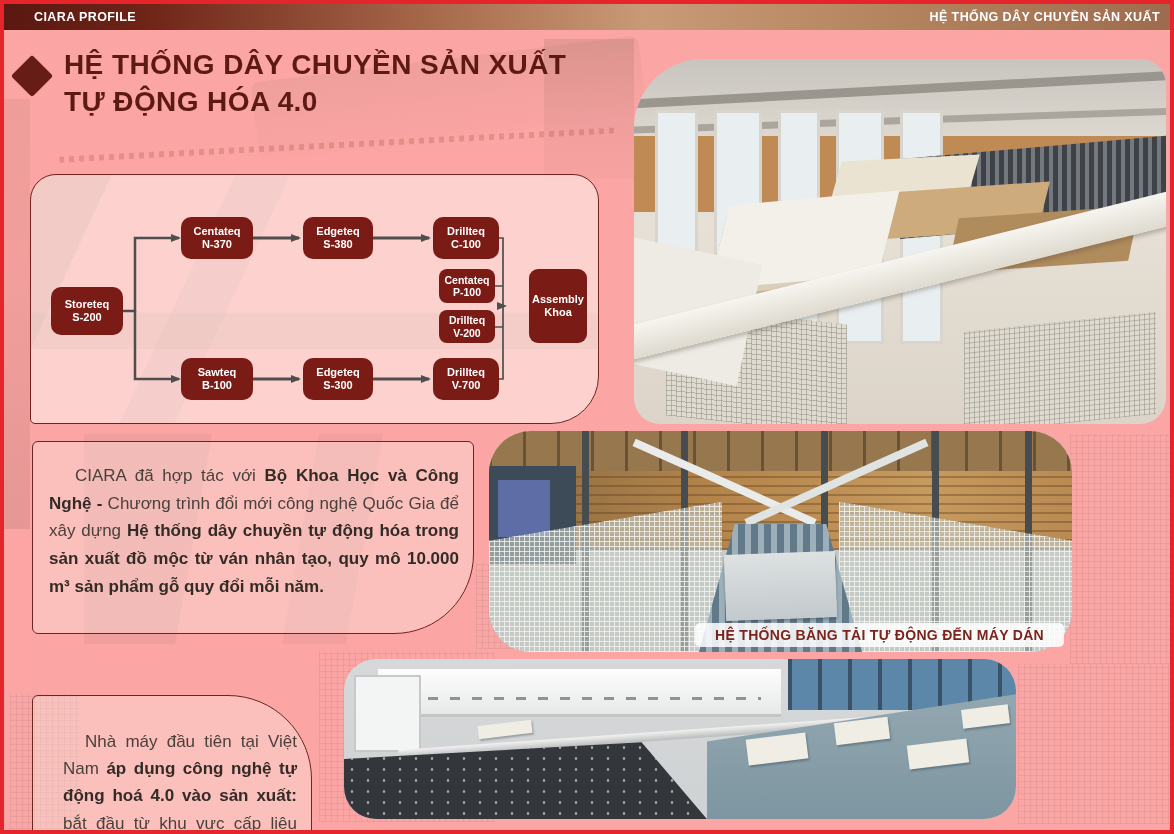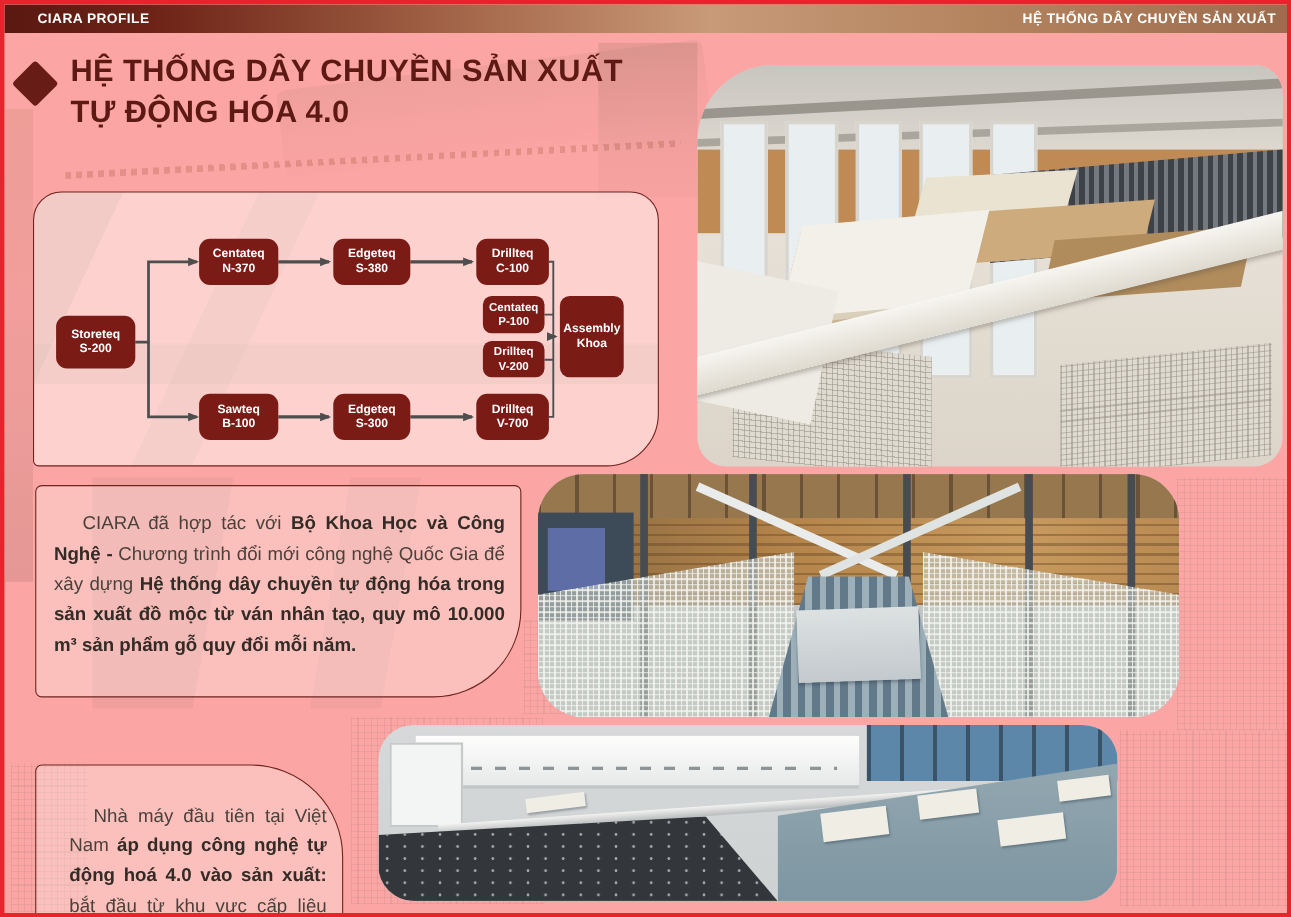--- a/index.html
+++ b/index.html
@@ -64,21 +64,21 @@
   .node.small{font-size:10.5px;border-radius:8px;}
   .n-storeteq{left:20px;top:112px;width:72px;height:48px;}
   .n-n210{left:150px;top:42px;width:72px;height:42px;}
   .n-s380{left:272px;top:42px;width:70px;height:42px;}
   .n-c100{left:402px;top:42px;width:66px;height:42px;}
   .n-p100{left:408px;top:94px;width:56px;height:34px;}
   .n-v200{left:408px;top:135px;width:56px;height:33px;}
   .n-b200{left:150px;top:183px;width:72px;height:42px;}
   .n-s300{left:272px;top:183px;width:70px;height:42px;}
   .n-v500{left:402px;top:183px;width:66px;height:42px;}
-  .n-assembly{left:478px;top:94px;width:58px;height:74px;border-radius:9px;}
+  .n-assembly{left:498px;top:94px;width:58px;height:74px;border-radius:9px;}
   .flow-svg{position:absolute;left:0;top:0;width:569px;height:250px;}
 
   
   .tbox{position:absolute;z-index:3;border:1.6px solid #6d2520;
     background:rgba(248,240,233,.35);color:#4a413b;
     text-align:justify;}
   .tbox b{color:#332b25;}
   .tbox1{left:28px;top:437px;width:442px;height:193px;border-radius:6px 6px 80px 6px;
     padding:20px 14px 0 16px;font-size:17px;line-height:1.63;}
   .tbox1 p{margin:0;text-indent:26px;}
@@ -287,20 +287,21 @@
     <div class="p2-col" style="left:57%;"></div>
     <div class="p2-col" style="left:76%;"></div>
     <div class="p2-col" style="left:92%;"></div>
     <div class="p2-mesh p2-mesh-l"></div>
     <div class="p2-mesh p2-mesh-r"></div>
     <div class="p2-rail-l"></div>
     <div class="p2-rail-r"></div>
     <div class="p2-conv"></div>
     <div class="p2-panel"></div>
   </div>
+  <div class="caption cap2">HỆ THỐNG BĂNG TẢI TỰ ĐỘNG ĐẾN MÁY DÁN</div>
 
   <div class="photo photo3">
     <div class="p3-blue"></div>
     <div class="p3-gantry"></div>
     <div class="p3-gantry-line"></div>
     <div class="p3-head"></div>
     <div class="p3-silver"></div>
     <div class="p3-darktable"></div>
     <div class="p3-table"></div>
     <div class="p3-wpanel" style="left:60%;top:48%;width:9%;height:16%;"></div>

